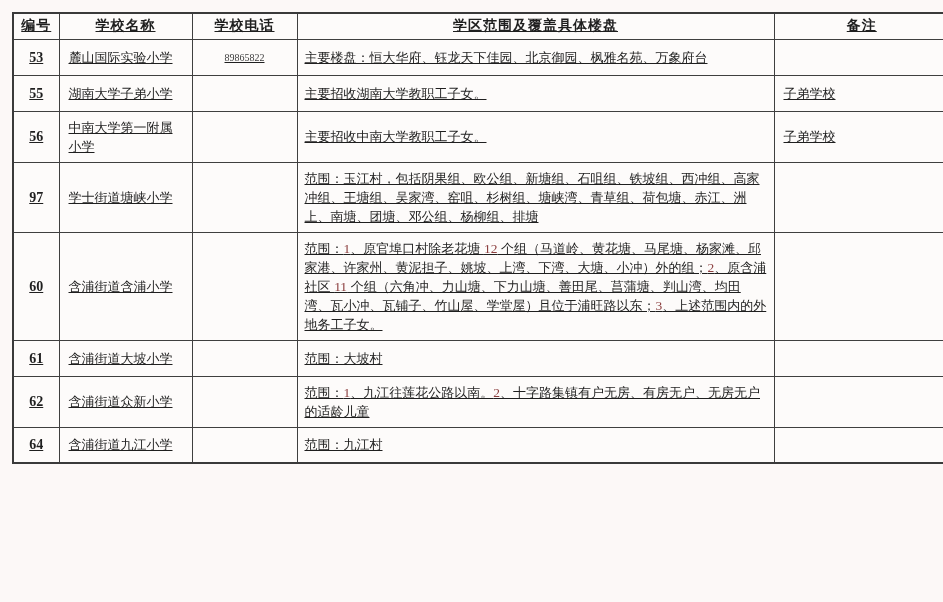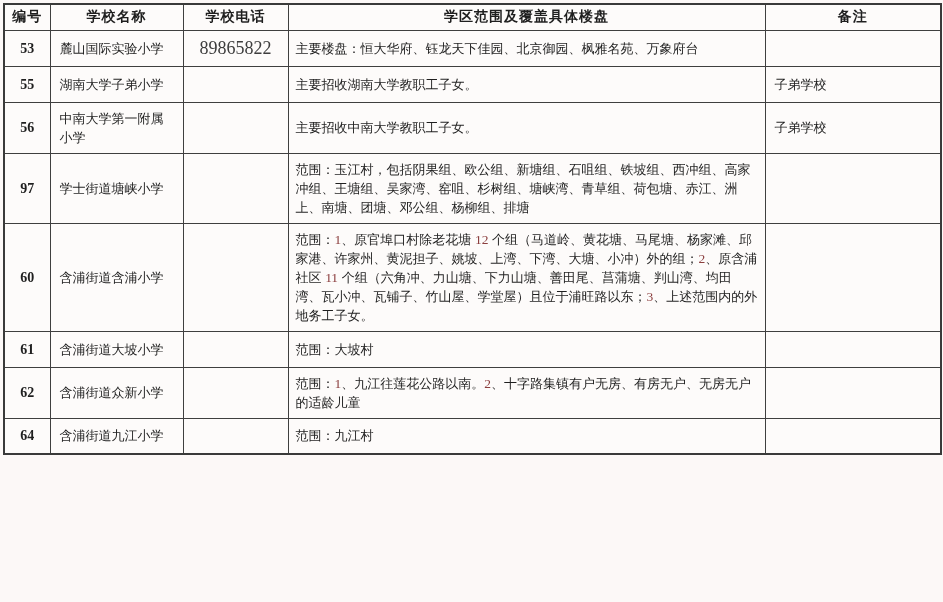--- a/index.html
+++ b/index.html
@@ -7,22 +7,23 @@
     padding: 0;
     background: #fcf8f7;
     font-family: "Liberation Sans", "DejaVu Sans", sans-serif;
     color: #1f1f1f;
     -webkit-font-smoothing: antialiased;
   }
   .page {
     width: 943px;
     height: 602px;
     box-sizing: border-box;
-    padding: 3px;
+    padding: 12px;
     background: #fcf8f7;
+    text-decoration: underline;
   }
   table.district-table {
     width: 937px;
     border-collapse: collapse;
     table-layout: fixed;
     background: #fdfbfa;
     border: 2px solid #3a3a3a;
   }
   .district-table th,
   .district-table td {
@@ -52,21 +53,21 @@
     font-size: 14px;
   }
   td.cell-school-name {
     text-align: left;
     padding-left: 9px;
   }
   td.cell-phone {
     text-align: center;
     font-family: "Liberation Serif", "DejaVu Serif", serif;
     color: #3d3d3d;
-    font-size: 18px;
+    font-size: 10px;
   }
   td.cell-district-range {
     text-align: left;
   }
   td.cell-remarks {
     text-align: left;
     padding-left: 9px;
   }
   .num {
     color: #8b3e3e;

